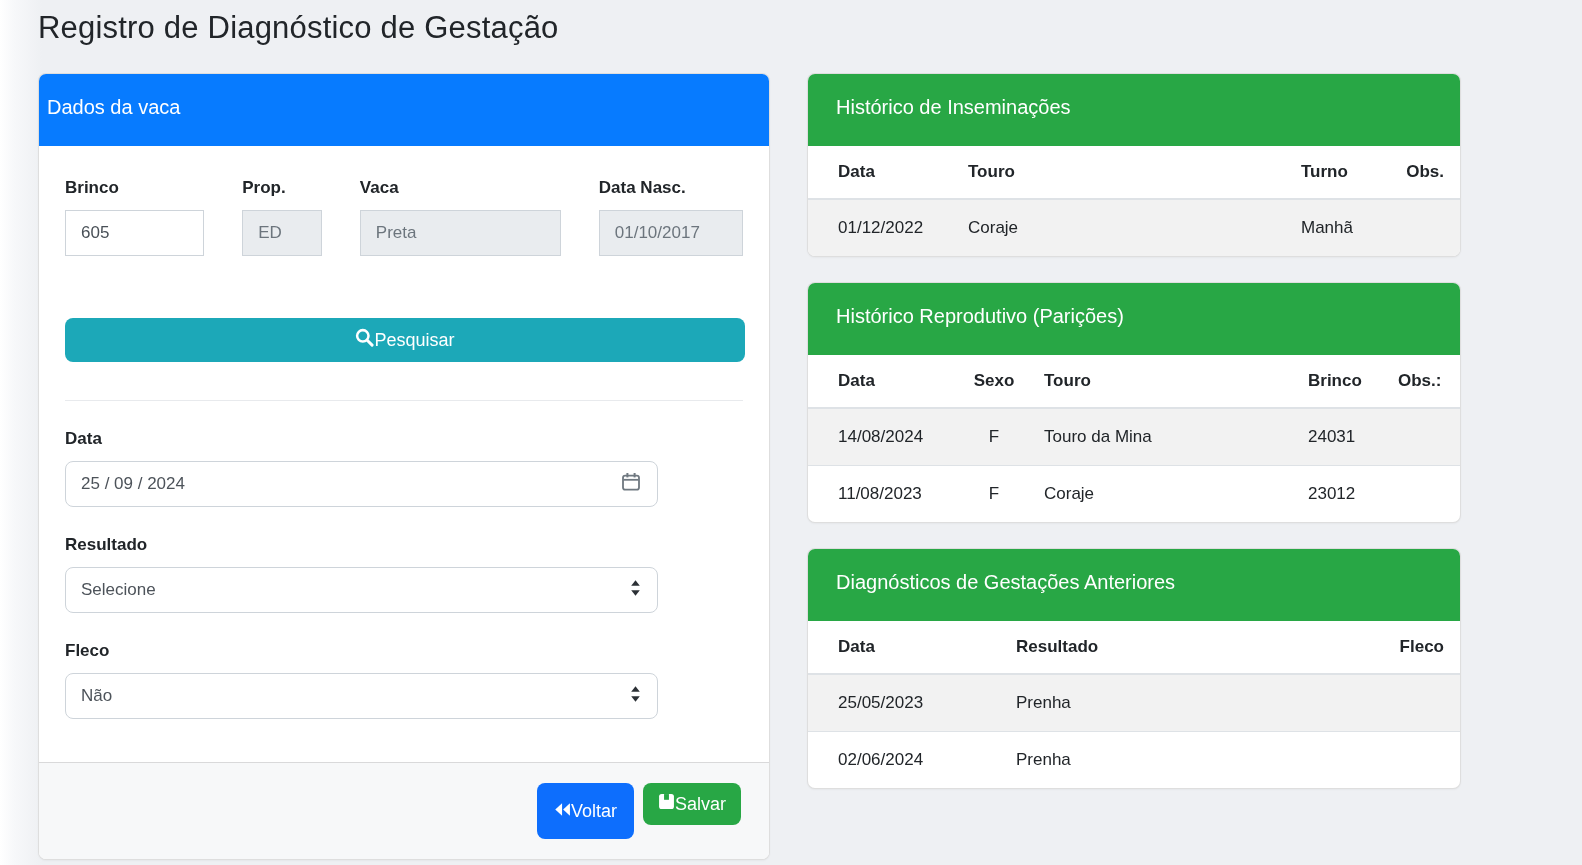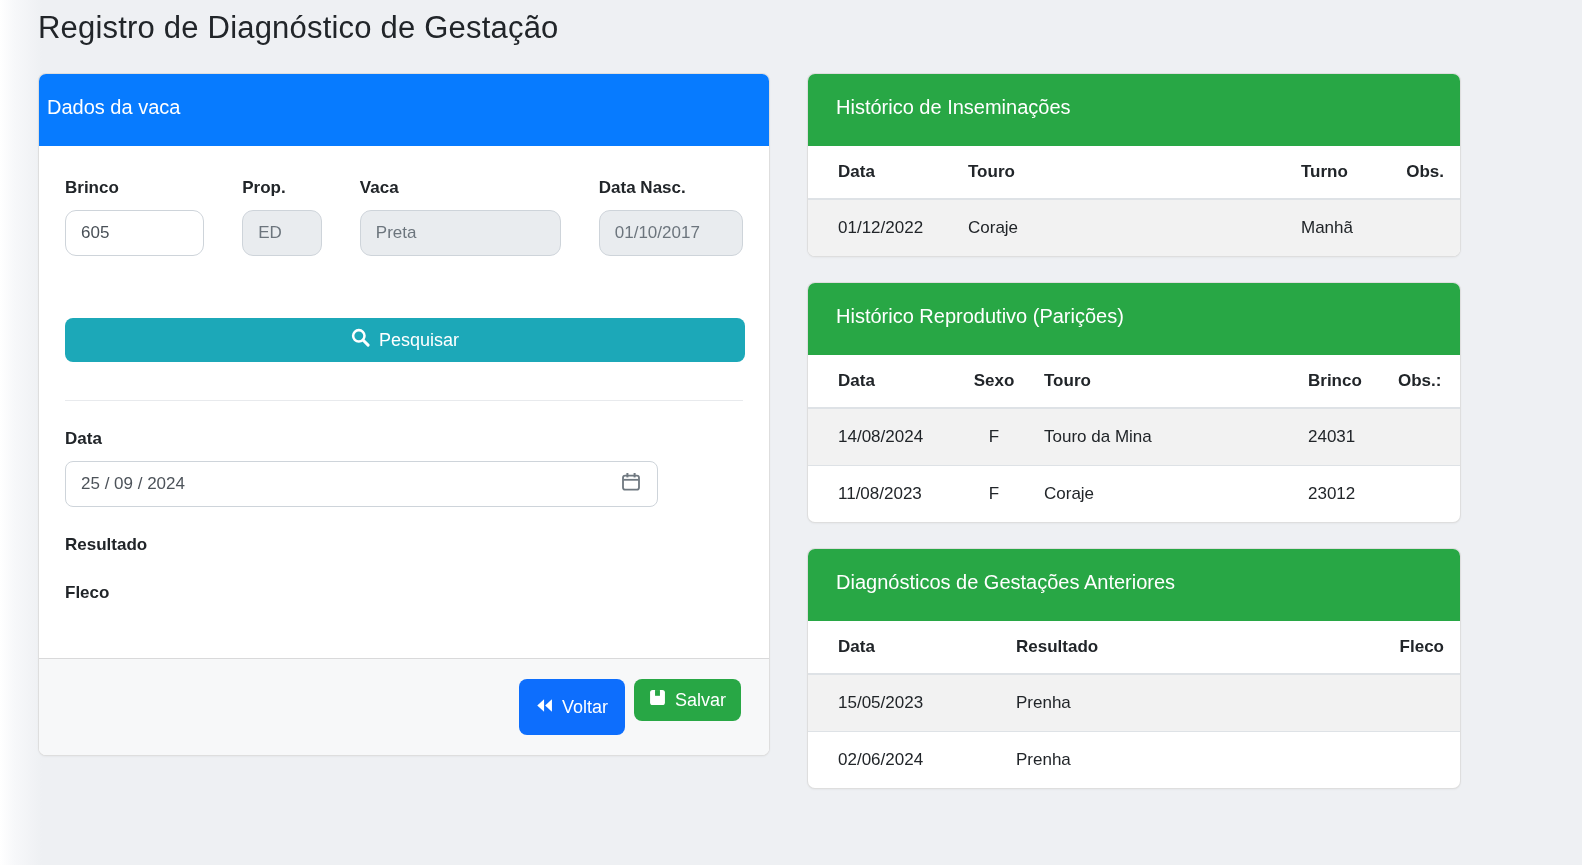--- a/index.html
+++ b/index.html
@@ -39,30 +39,30 @@
   .field { display: flex; flex-direction: column; }
   .field.w-brinco    { width: 140px; }
   .field.w-vaca      { width: 202px; }
   .field.w-prop      { width: 80px;  }
   .field.w-datanasc  { width: 145px; }
 
   .form-label { font-size: 17px; font-weight: 700; color: #212529; margin-bottom: 12px; display: block; }
 
   .text-input {
     width: 100%; height: 46px;
-    border: 1px solid #ced4da; border-radius: 11px;
+    border: 1px solid #ced4da; border-radius: 0;
     padding: 0 15px; font-size: 17px; color: #495057;
     background: #fff; outline: none;
     font-family: "Liberation Sans", "DejaVu Sans", sans-serif;
   }
   .text-input:disabled { background: #e9ecef; color: #6c757d; }
 
   .btn {
     display: flex; align-items: center; justify-content: center;
-    gap: 9px; border: none; border-radius: 8px;
+    border: none; border-radius: 8px;
     color: #fff; cursor: pointer;
     font-family: "Liberation Sans", "DejaVu Sans", sans-serif;
   }
   .btn-search { margin-top: 62px; width: 680px; height: 44px; background: #1ca8b8; font-size: 18px; }
 
   .divider { border: none; border-top: 1px solid #e8eaed; margin: 38px 0 28px; }
 
   .control-box {
     height: 46px; width: 593px;
     border: 1px solid #ced4da; border-radius: 8px;
@@ -158,22 +158,40 @@
             <svg width="22" height="22" viewBox="0 0 22 22" fill="none" stroke="#6f7880" stroke-width="1.8">
               <rect x="3" y="4.6" width="16" height="14" rx="2.2"></rect>
               <line x1="7.4" y1="2" x2="7.4" y2="6.4" stroke-width="2"></line>
               <line x1="14.6" y1="2" x2="14.6" y2="6.4" stroke-width="2"></line>
               <line x1="3.4" y1="8.8" x2="18.6" y2="8.8"></line>
             </svg>
           </span>
         </div>
 
         <label class="form-label mt-28">Resultado</label>
+        <div class="control-box">
+          <span>Selecione</span>
+          <span class="icon">
+            <svg width="13" height="18" viewBox="0 0 12 18">
+              <path d="M6 1.2 L10.3 6.8 H1.7 Z" fill="#2b3035"></path>
+              <path d="M6 16.8 L1.7 11.2 H10.3 Z" fill="#2b3035"></path>
+            </svg>
+          </span>
+        </div>
 
         <label class="form-label mt-28">Fleco</label>
+        <div class="control-box">
+          <span>Não</span>
+          <span class="icon">
+            <svg width="13" height="18" viewBox="0 0 12 18">
+              <path d="M6 1.2 L10.3 6.8 H1.7 Z" fill="#2b3035"></path>
+              <path d="M6 16.8 L1.7 11.2 H10.3 Z" fill="#2b3035"></path>
+            </svg>
+          </span>
+        </div>
       </div>
 
       <div class="form-footer">
         <button class="btn btn-voltar">
           <span class="icon">
             <svg width="17" height="15" viewBox="0 0 16 14">
               <path d="M7.6 1.2 V12.8 L1.2 7 Z" fill="#ffffff"></path>
               <path d="M15 1.2 V12.8 L8.6 7 Z" fill="#ffffff"></path>
             </svg>
           </span>
@@ -251,21 +269,21 @@
         <table class="t3">
           <thead>
             <tr>
               <th class="col-data">Data</th>
               <th class="col-resultado">Resultado</th>
               <th class="col-fleco">Fleco</th>
             </tr>
           </thead>
           <tbody>
             <tr>
-              <td class="col-data">15/05/2023</td>
+              <td class="col-data">25/05/2023</td>
               <td class="col-resultado">Prenha</td>
               <td class="col-fleco"></td>
             </tr>
             <tr>
               <td class="col-data">02/06/2024</td>
               <td class="col-resultado">Prenha</td>
               <td class="col-fleco"></td>
             </tr>
           </tbody>
         </table>

